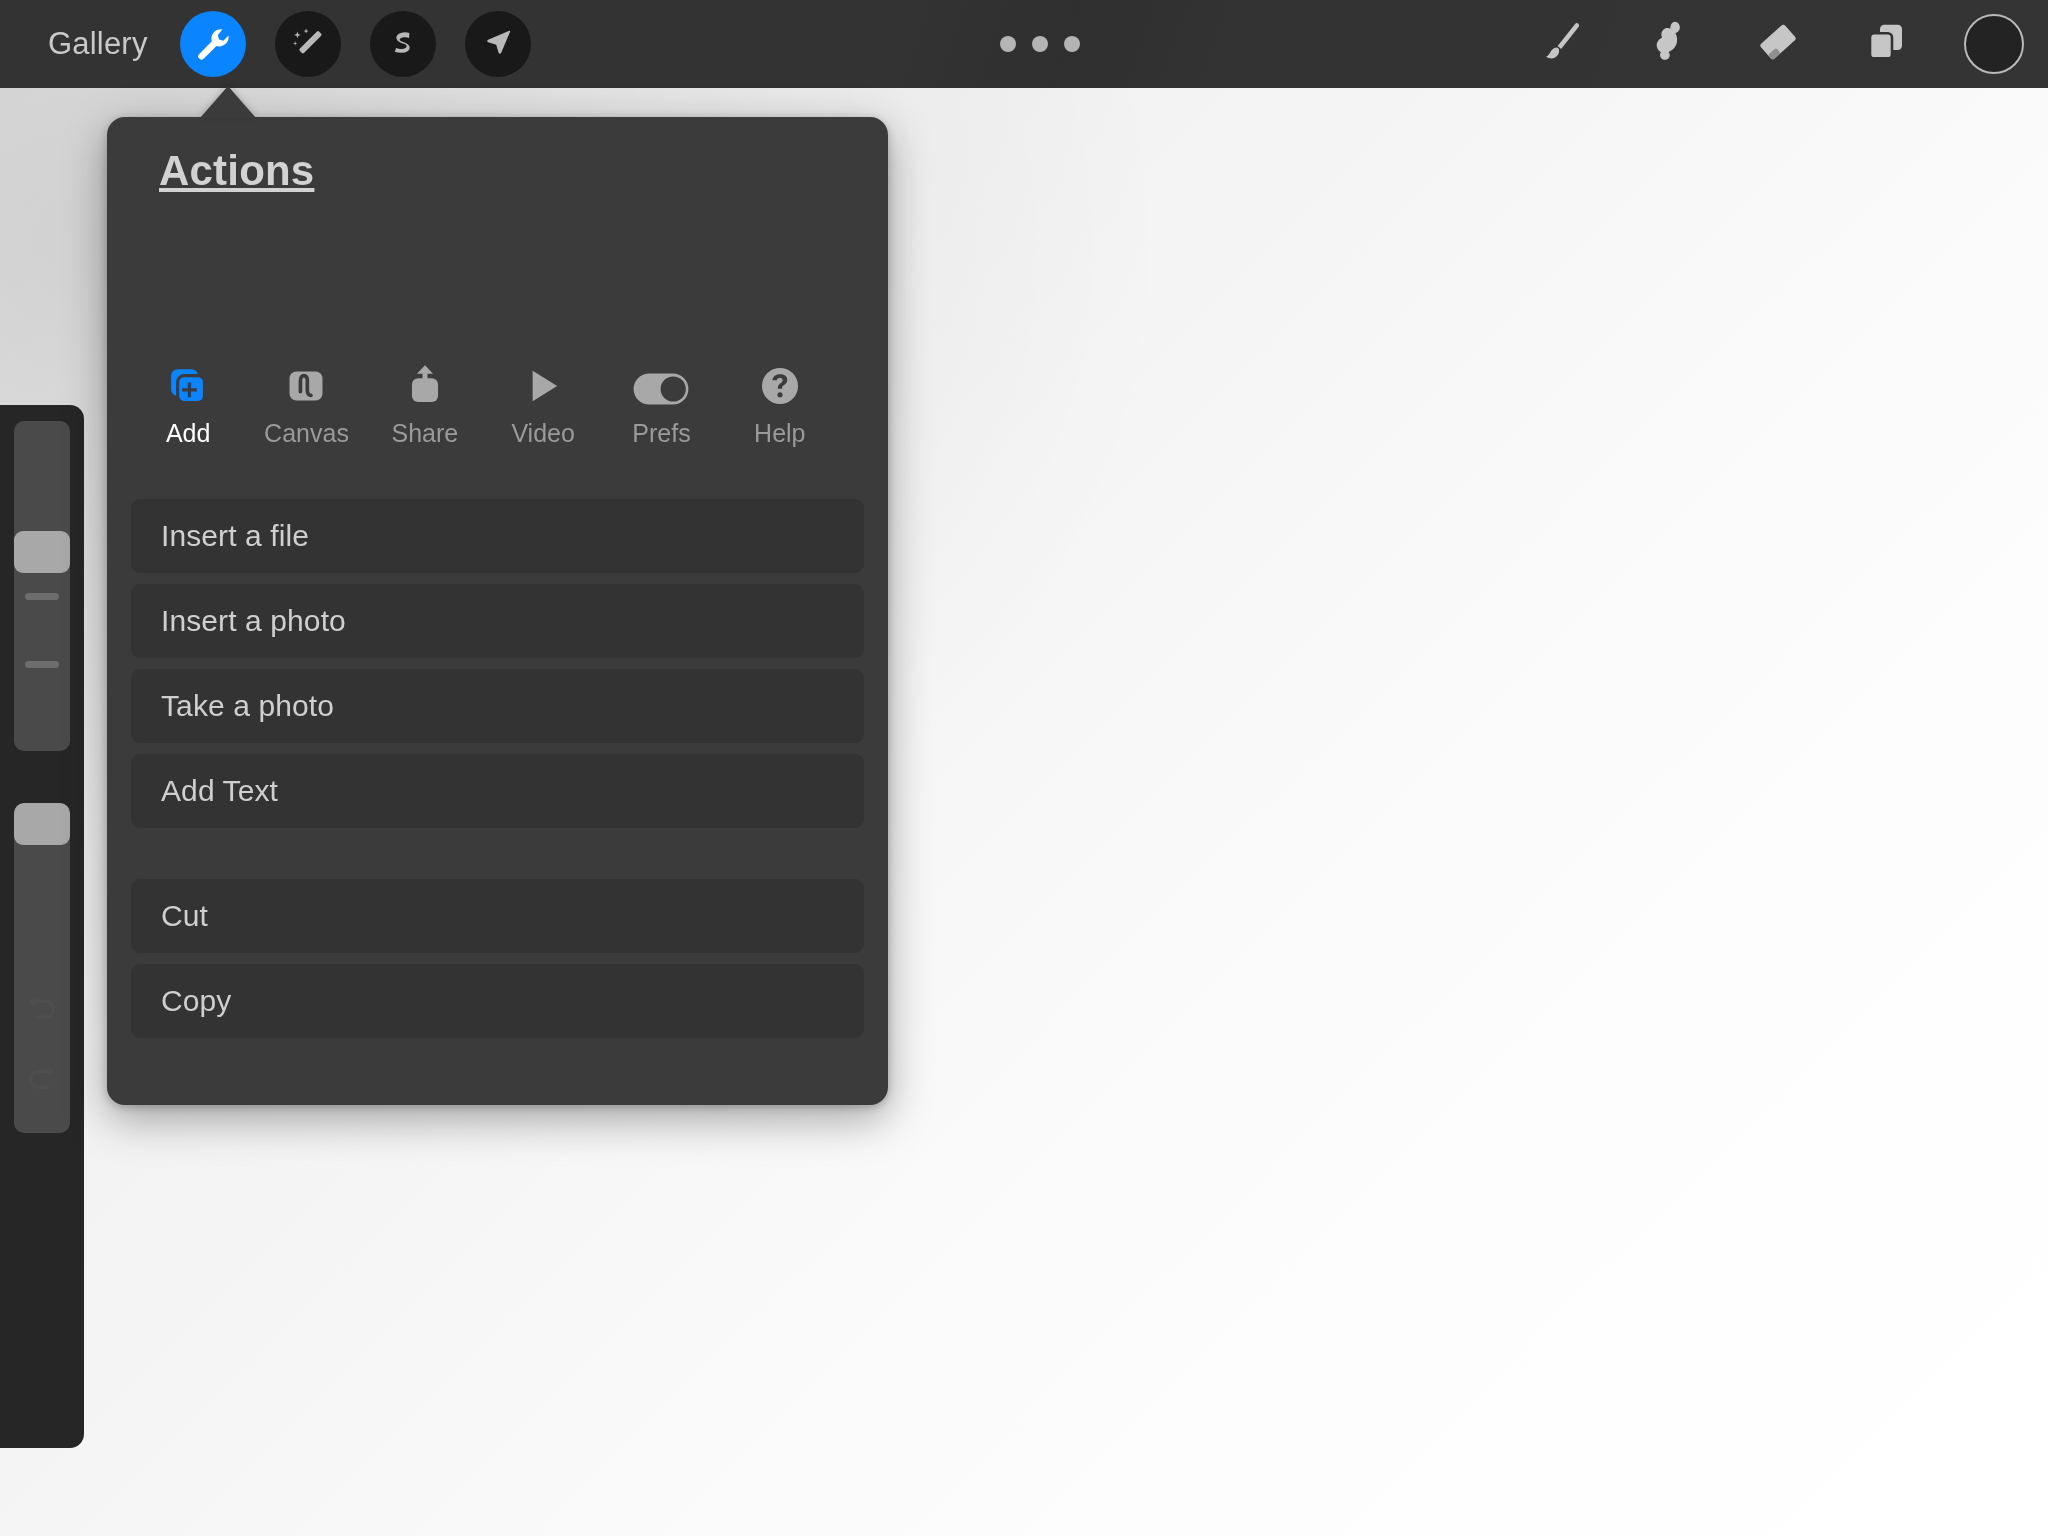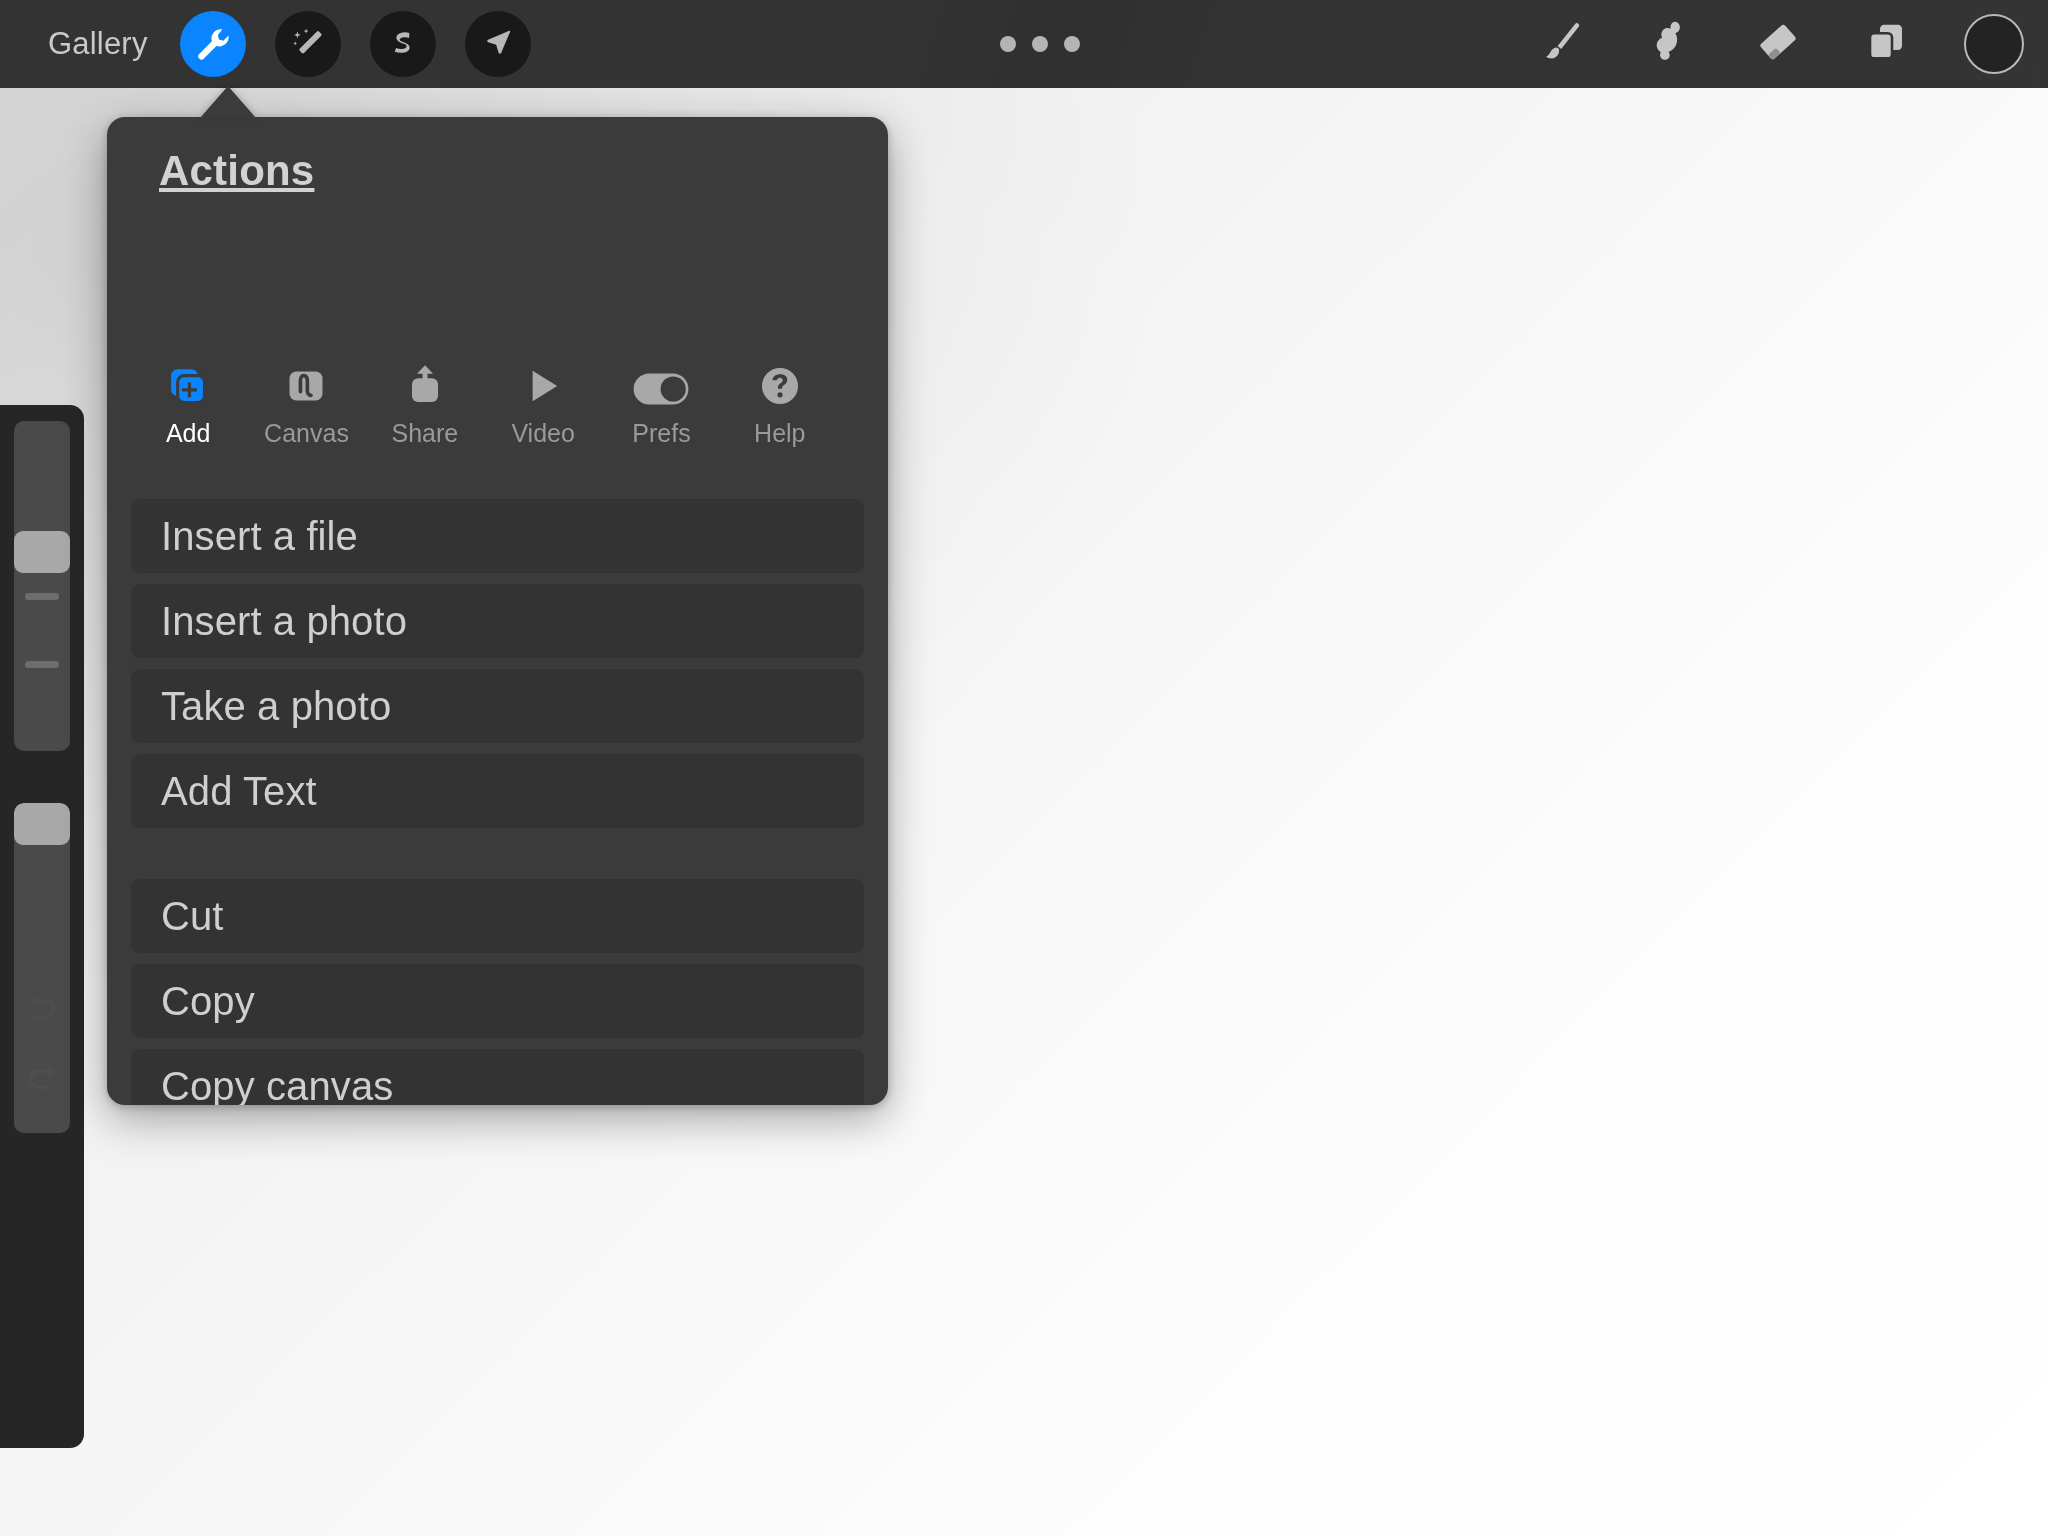--- a/index.html
+++ b/index.html
@@ -208,21 +208,21 @@
     height: 74px;
     margin-bottom: 11px;
     background: #333333;
     border-radius: 9px;
     display: flex;
     align-items: center;
     padding-left: 30px;
     box-sizing: border-box;
   }
   .menu-row .label {
-    font-size: 40px;
+    font-size: 30px;
     color: #cfcfcf;
     letter-spacing: 0.1px;
   }
 </style>
 </head>
 <body>
 
 <div id="root">
 
   <div class="canvas-area"></div>
@@ -438,21 +438,18 @@
       </div>
     </div>
 
     <div class="menu-group g2">
       <div class="menu-row">
         <span class="label">Cut</span>
       </div>
       <div class="menu-row">
         <span class="label">Copy</span>
       </div>
-      <div class="menu-row">
-        <span class="label">Copy canvas</span>
-      </div>
 
     </div>
 
   </div>
 
 </div>
 
 </body></html>

